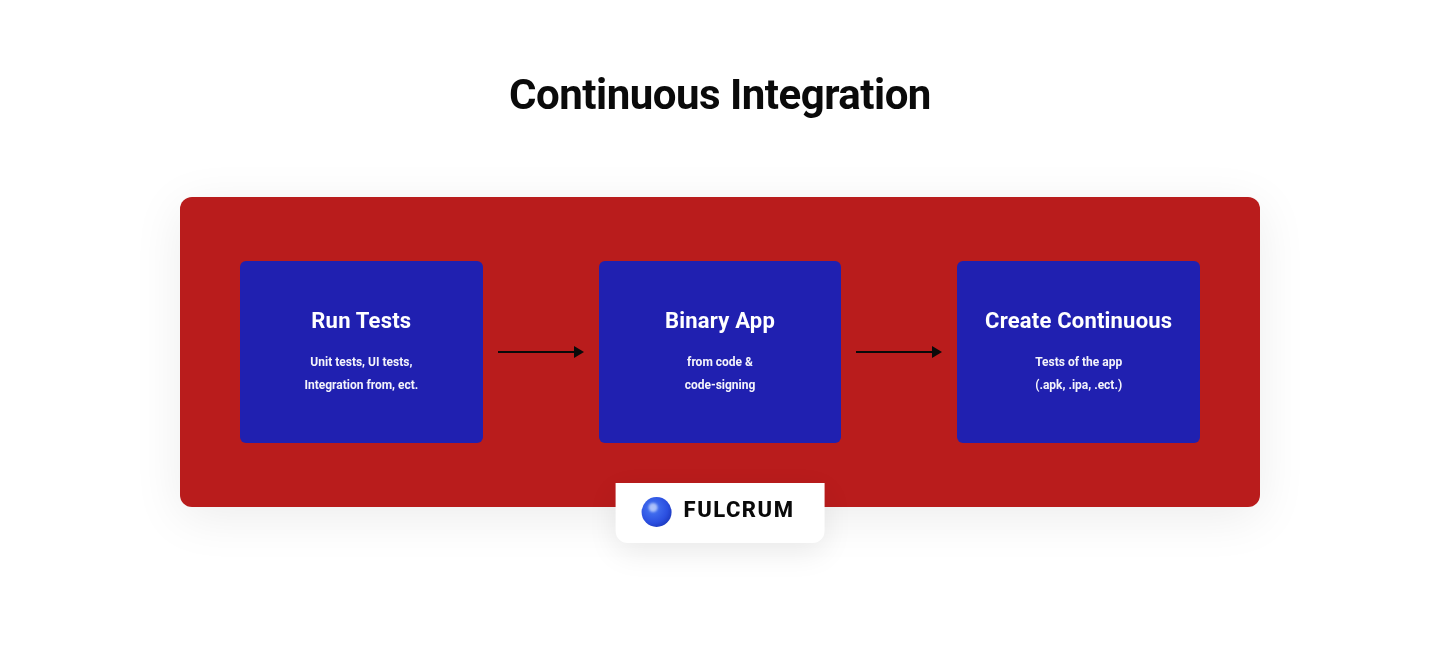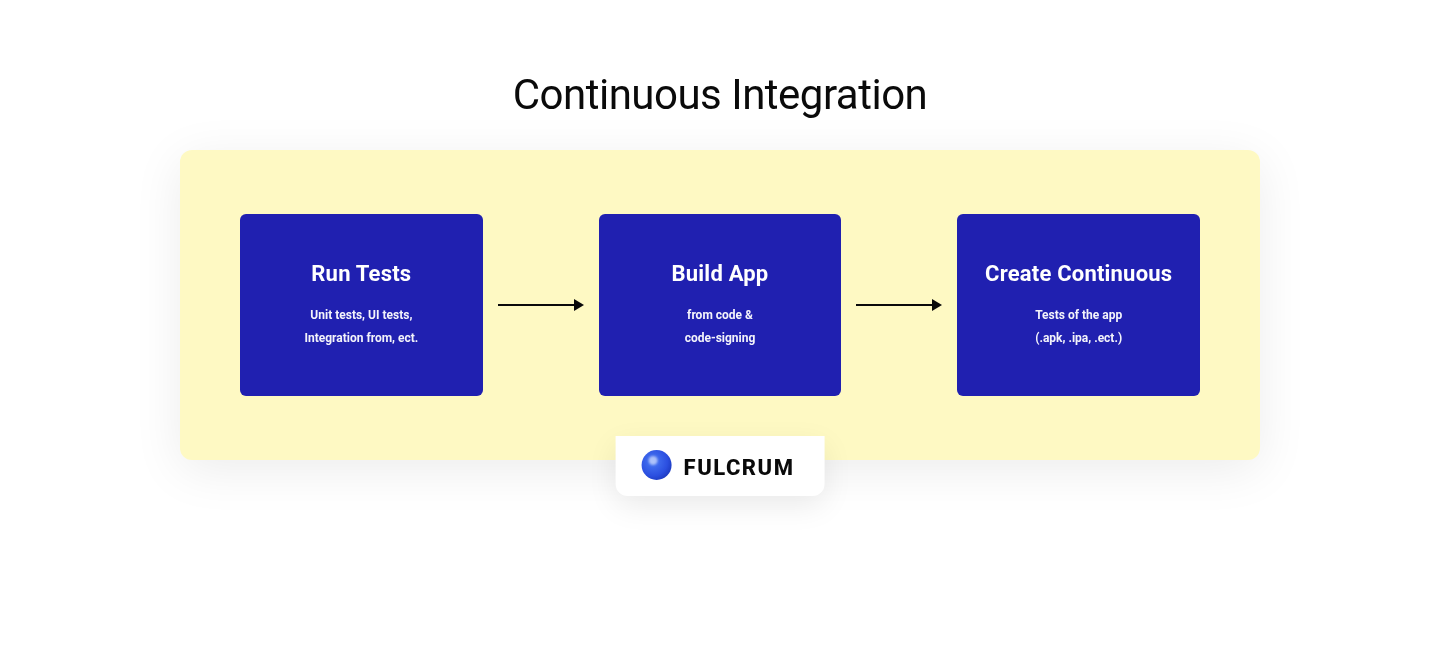--- a/index.html
+++ b/index.html
@@ -12,28 +12,28 @@
       height: 656px;
       background: #ffffff;
       font-family: -apple-system, BlinkMacSystemFont, "Segoe UI", Roboto, "Helvetica Neue", sans-serif;
       display: flex;
       flex-direction: column;
       align-items: center;
       padding-top: 70px;
     }
     .title {
       font-size: 42px;
-      font-weight: 400;
+      font-weight: 700;
       color: #0a0a0a;
-      margin-bottom: 31px;
+      margin-bottom: 78px;
       letter-spacing: -0.5px;
     }
     .flow-container {
       width: 1080px;
-      background: #fef9c3;
+      background: #b91c1c;
       border-radius: 12px;
       box-shadow: 0 10px 50px rgba(0, 0, 0, 0.08);
       padding: 64px 60px 64px 60px;
       display: flex;
       align-items: center;
       justify-content: center;
       gap: 4px;
       position: relative;
     }
     .step-box {
@@ -74,21 +74,21 @@
     .brand-badge {
       position: absolute;
       bottom: -36px;
       left: 50%;
       transform: translateX(-50%);
       background: #ffffff;
       border-radius: 0 0 12px 12px;
       box-shadow: 0 10px 30px rgba(0, 0, 0, 0.08);
       padding: 14px 30px 16px 26px;
       display: flex;
-      align-items: flex-end;
+      align-items: flex-start;
       gap: 12px;
     }
     .brand-icon {
       width: 30px;
       height: 30px;
       border-radius: 50%;
       background: radial-gradient(circle at 38% 38%, #4a7af5 0%, #2b4fe0 55%, #0e249e 100%);
       position: relative;
     }
     .brand-icon::after {
@@ -123,21 +123,21 @@
   </div>
 
   <div class="arrow">
     <svg width="90" height="18" viewBox="0 0 90 18">
       <line x1="2" y1="9" x2="78" y2="9" stroke="#0a0a0a" stroke-width="2"></line>
       <polygon points="78,3 88,9 78,15" fill="#0a0a0a"></polygon>
     </svg>
   </div>
 
   <div class="step-box">
-    <div class="step-title">Build App</div>
+    <div class="step-title">Binary App</div>
     <div class="step-line">from code &amp;</div>
     <div class="step-line">code-signing</div>
   </div>
 
   <div class="arrow">
     <svg width="90" height="18" viewBox="0 0 90 18">
       <line x1="2" y1="9" x2="78" y2="9" stroke="#0a0a0a" stroke-width="2"></line>
       <polygon points="78,3 88,9 78,15" fill="#0a0a0a"></polygon>
     </svg>
   </div>

